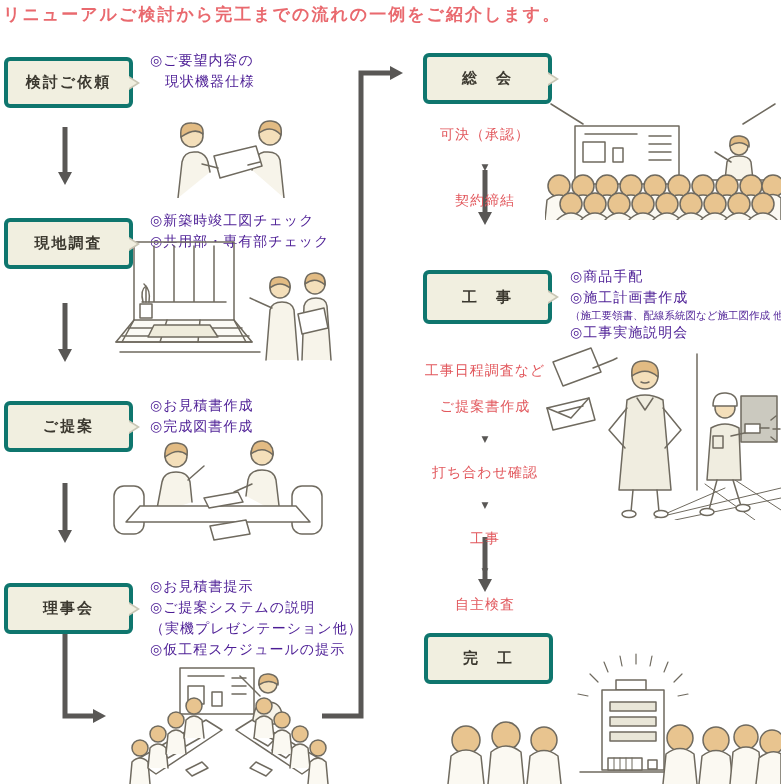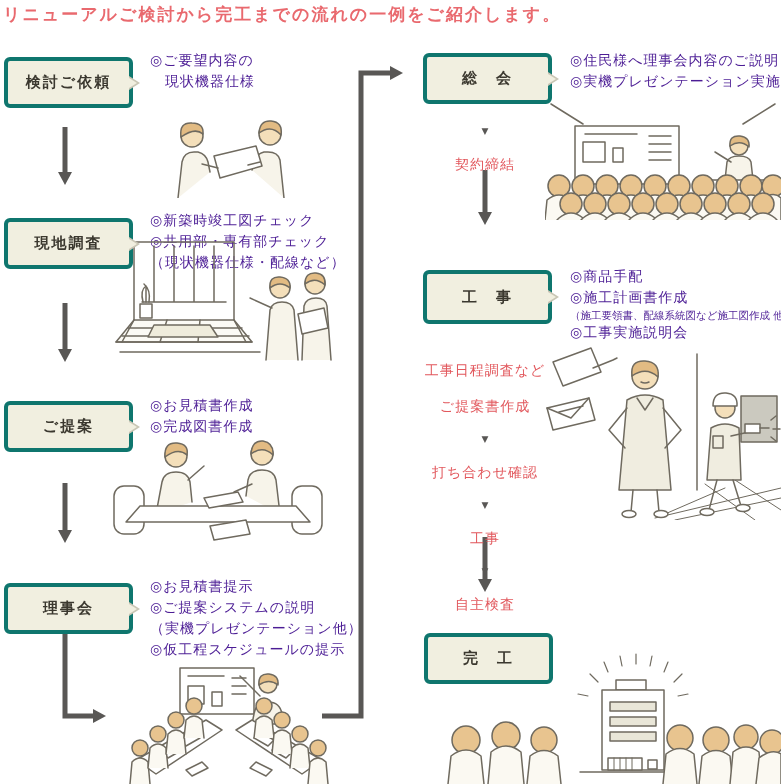--- a/index.html
+++ b/index.html
@@ -93,44 +93,40 @@
     <span>完　工</span>
   </div>
 
   <div class="desc" style="left:150px;top:50px">
     <div>◎ご要望内容の</div>
     <div>　現状機器仕様</div>
   </div>
   <div class="desc" style="left:150px;top:210px">
     <div>◎新築時竣工図チェック</div>
     <div>◎共用部・専有部チェック</div>
-    <div>（現状機器仕様・配線など）</div>
   </div>
   <div class="desc" style="left:150px;top:395px">
     <div>◎お見積書作成</div>
     <div>◎完成図書作成</div>
   </div>
   <div class="desc" style="left:150px;top:576px">
     <div>◎お見積書提示</div>
     <div>◎ご提案システムの説明</div>
     <div>（実機プレゼンテーション他）</div>
     <div>◎仮工程スケジュールの提示</div>
   </div>
-  <div class="desc" style="left:570px;top:50px">
-    <div>◎住民様へ理事会内容のご説明</div>
-    <div>◎実機プレゼンテーション実施</div>
-  </div>
   <div class="desc" style="left:570px;top:266px">
     <div>◎商品手配</div>
     <div>◎施工計画書作成</div>
     <div class="small">（施工要領書、配線系統図など施工図作成 他）</div>
     <div>◎工事実施説明会</div>
   </div>
 
   <div class="red-flow" style="left:400px;top:107px">
+    <div>可決（承認）</div>
     <span class="tri">▼</span>
     <div>契約締結</div>
   </div>
   <div class="red-flow" style="left:400px;top:343px">
     <div>工事日程調査など</div>
     <div>ご提案書作成</div>
     <span class="tri">▼</span>
     <div>打ち合わせ確認</div>
     <span class="tri">▼</span>
     <div>工事</div>

